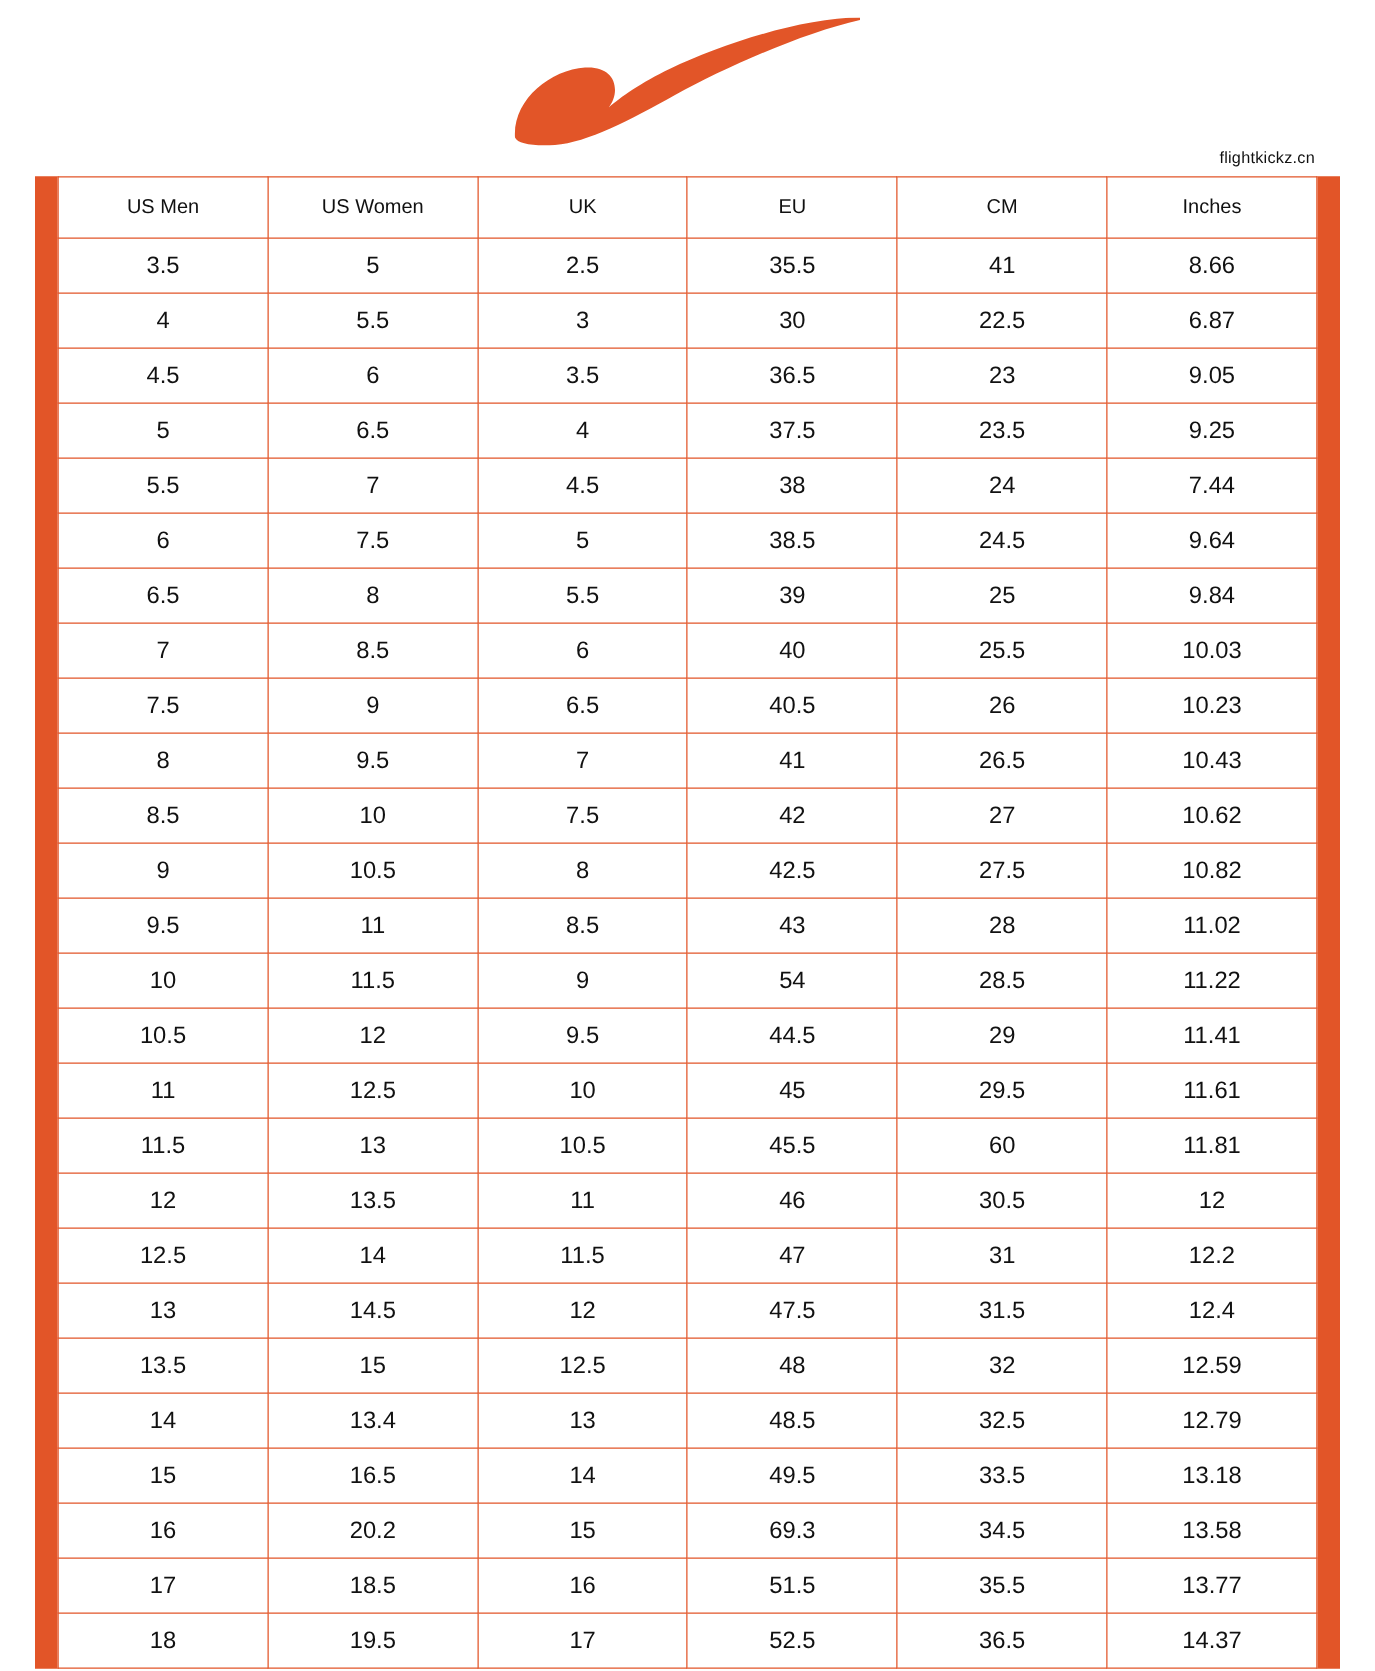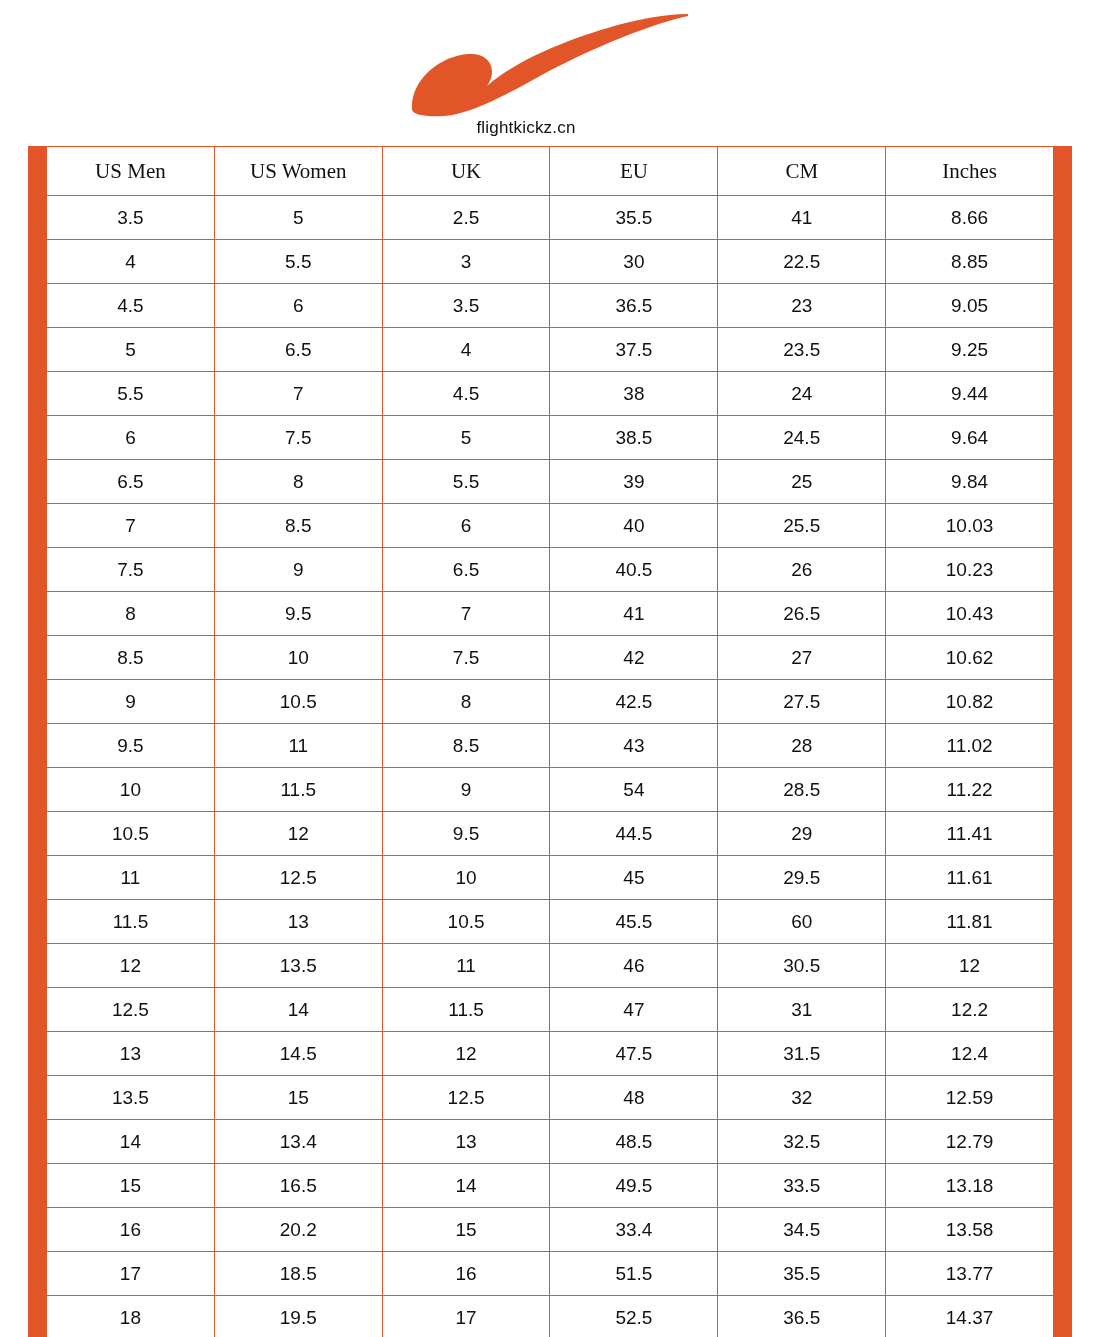--- a/index.html
+++ b/index.html
@@ -24,24 +24,24 @@
     justify-content: center;
     padding-top: 14px;
     box-sizing: border-box;
   }
   .logo-wrap svg {
     display: block;
   }
 
   .brand-line {
     width: 100%;
-    text-align: center;
+    text-align: right;
     padding-right: 48px;
     box-sizing: border-box;
-    font-size: 17px;
+    font-size: 13px;
     color: #111111;
     letter-spacing: 0.2px;
     margin-bottom: 8px;
   }
 
   .table-frame {
     position: relative;
     margin: 0 28px 0 28px;
     border-left: 18px solid #E25528;
     border-right: 18px solid #E25528;
@@ -61,22 +61,21 @@
     font-size: 19px;
     font-weight: normal;
     color: #111111;
     height: 43px;
     padding: 0;
     line-height: 1.15;
     vertical-align: middle;
   }
   table.size-table thead th {
     height: 48px;
-    font-size: 21px;
-    font-family: Liberation Serif, serif;
+    font-size: 16px;
   }
   
   table.size-table td.col-eu {
     vertical-align: middle;
   }
 </style>
 </head>
 <body>
 
 <div class="logo-wrap">
@@ -107,21 +106,21 @@
           <td class="col-eu">35.5</td>
           <td>41</td>
           <td>8.66</td>
         </tr>
       <tr>
           <td>4</td>
           <td>5.5</td>
           <td>3</td>
           <td class="col-eu">30</td>
           <td>22.5</td>
-          <td>8.85</td>
+          <td>6.87</td>
         </tr>
       <tr>
           <td>4.5</td>
           <td>6</td>
           <td>3.5</td>
           <td class="col-eu">36.5</td>
           <td>23</td>
           <td>9.05</td>
         </tr>
       <tr>
@@ -131,21 +130,21 @@
           <td class="col-eu">37.5</td>
           <td>23.5</td>
           <td>9.25</td>
         </tr>
       <tr>
           <td>5.5</td>
           <td>7</td>
           <td>4.5</td>
           <td class="col-eu">38</td>
           <td>24</td>
-          <td>9.44</td>
+          <td>7.44</td>
         </tr>
       <tr>
           <td>6</td>
           <td>7.5</td>
           <td>5</td>
           <td class="col-eu">38.5</td>
           <td>24.5</td>
           <td>9.64</td>
         </tr>
       <tr>
@@ -281,21 +280,21 @@
           <td>16.5</td>
           <td>14</td>
           <td class="col-eu">49.5</td>
           <td>33.5</td>
           <td>13.18</td>
         </tr>
       <tr>
           <td>16</td>
           <td>20.2</td>
           <td>15</td>
-          <td class="col-eu">33.4</td>
+          <td class="col-eu">69.3</td>
           <td>34.5</td>
           <td>13.58</td>
         </tr>
       <tr>
           <td>17</td>
           <td>18.5</td>
           <td>16</td>
           <td class="col-eu">51.5</td>
           <td>35.5</td>
           <td>13.77</td>

